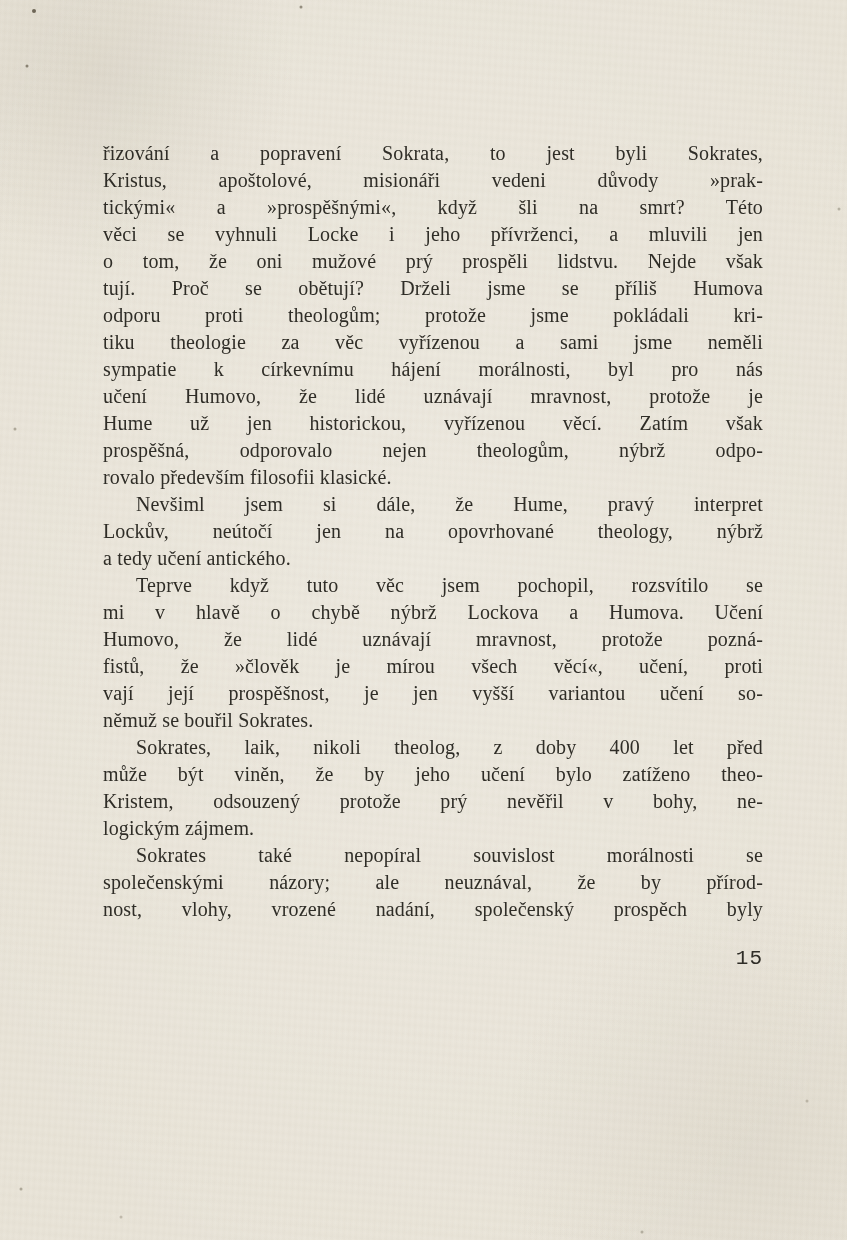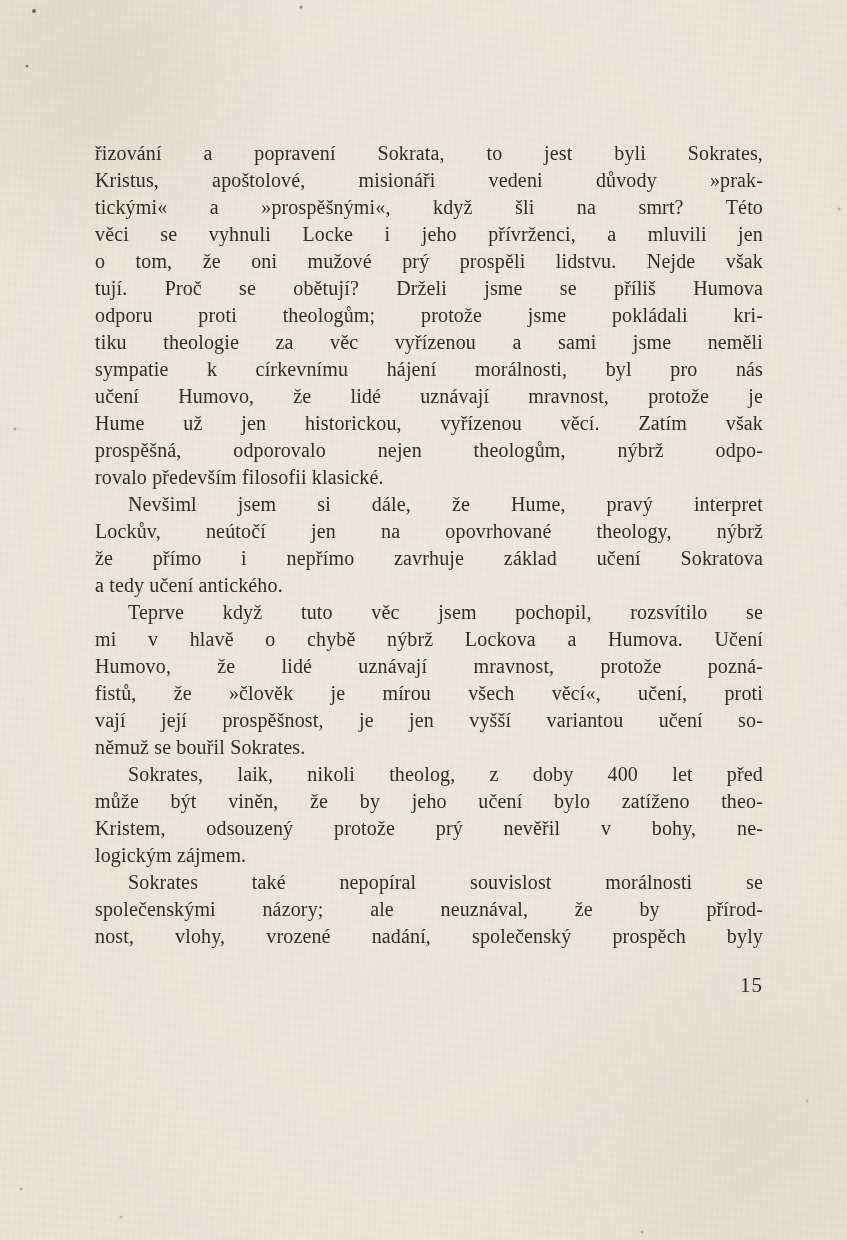--- a/index.html
+++ b/index.html
@@ -57,33 +57,35 @@
     letter-spacing: 0.15px;
   }
   .paragraph {
     margin: 0;
     padding: 0;
   }
   .line {
     text-align: justify;
     text-align-last: justify;
     white-space: normal;
+    margin-left: 8px;
   }
   .line.line-last {
     text-align-last: left;
   }
   .paragraph.indent .line:first-child {
     text-indent: 33px;
   }
   .page-number {
     margin-top: 22px;
     text-align: right;
     font-size: 21px;
     letter-spacing: 1px;
     color: var(--ink);
+    font-family: Liberation Mono, monospace;
   }
 </style>
 </head>
 <body>
 
 <div class="page">
   <div class="specks"></div>
   <div class="text-block">
 
   <div class="paragraph">
@@ -97,21 +99,20 @@
         <div class="line">tiku theologie za věc vyřízenou a sami jsme neměli</div>
         <div class="line">sympatie k církevnímu hájení morálnosti, byl pro nás</div>
         <div class="line">učení Humovo, že lidé uznávají mravnost, protože je</div>
         <div class="line">Hume už jen historickou, vyřízenou věcí. Zatím však</div>
         <div class="line">prospěšná, odporovalo nejen theologům, nýbrž odpo-</div>
         <div class="line line-last">rovalo především filosofii klasické.</div>
       </div>
       <div class="paragraph indent">
         <div class="line">Nevšiml jsem si dále, že Hume, pravý interpret</div>
         <div class="line">Lockův, neútočí jen na opovrhované theology, nýbrž</div>
-        <div class="line">že přímo i nepřímo zavrhuje základ učení Sokratova</div>
         <div class="line line-last">a tedy učení antického.</div>
       </div>
       <div class="paragraph indent">
         <div class="line">Teprve když tuto věc jsem pochopil, rozsvítilo se</div>
         <div class="line">mi v hlavě o chybě nýbrž Lockova a Humova. Učení</div>
         <div class="line">Humovo, že lidé uznávají mravnost, protože pozná-</div>
         <div class="line">fistů, že »člověk je mírou všech věcí«, učení, proti</div>
         <div class="line">vají její prospěšnost, je jen vyšší variantou učení so-</div>
         <div class="line line-last">němuž se bouřil Sokrates.</div>
       </div>

